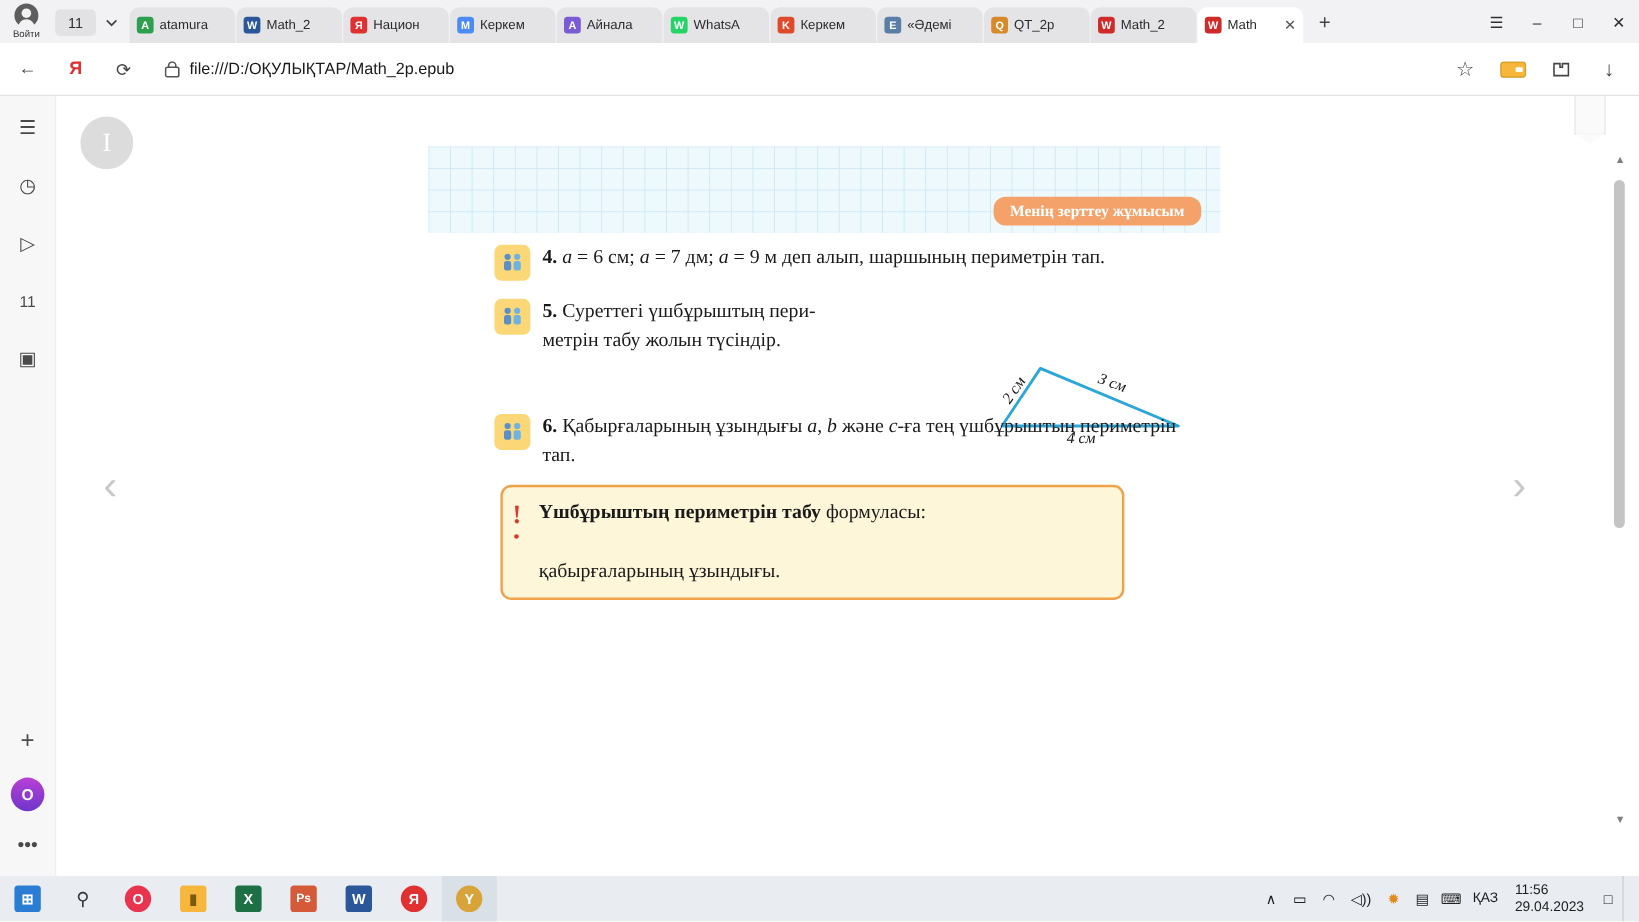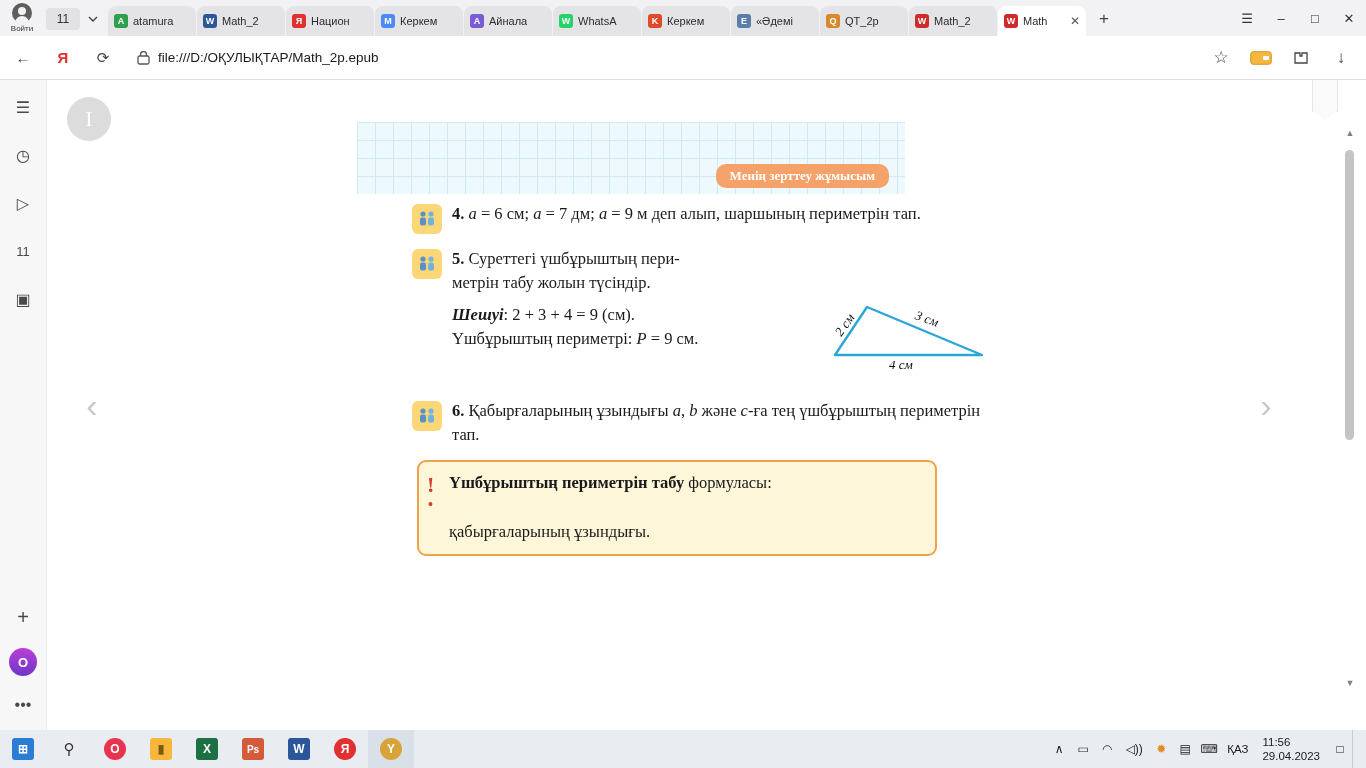--- a/index.html
+++ b/index.html
@@ -144,21 +144,21 @@
     border-left:12px solid transparent; border-right:12px solid transparent;
     border-top:9px solid #fafafa;
   }
 
   
   .book {
     position:absolute; left:310px; top:42px; width:660px; height:527px;
     background:#fff;
   }
   .grid-head {
-    height:72px; width:548px;
+    height:72px; width:660px;
     background-image:
       linear-gradient(to right, #cfeaf5 1px, transparent 1px),
       linear-gradient(to bottom, #cfeaf5 1px, transparent 1px);
     background-size:18px 18px;
     background-color:#eef9fd;
     position:relative;
   }
   .ribbon-title {
     position:absolute; right:16px; bottom:6px;
     background:#f4a269; color:#ffffff; font-weight:bold; font-size:13px;
@@ -397,24 +397,20 @@
           <div class="ex-icon icon-pair">
             <svg width="20" height="18" viewBox="0 0 20 18">
               <circle cx="6" cy="4" r="2.6" fill="#5a8fc7"></circle>
                 <rect x="3" y="7.5" width="6" height="8" rx="2" fill="#5a8fc7"></rect>
               <circle cx="14" cy="4" r="2.6" fill="#6fb3e0"></circle>
                 <rect x="11" y="7.5" width="6" height="8" rx="2" fill="#6fb3e0"></rect>
             </svg>
           </div>
           <div class="ex-text" style="max-width:330px;">
             <b>5.</b> Суреттегі үшбұрыштың пери-<br>метрін табу жолын түсіндір.
-            <div class="solution">
-              <span class="lead">Шешуі</span><span>: 2 + 3 + 4 = 9 (см).</span><br>
-              <span>Үшбұрыштың периметрі: <span class="it">P</span> = 9 см.</span>
-            </div>
           </div>
 
           <div class="triangle-fig">
             <svg width="170" height="72" viewBox="0 0 170 72">
               <polygon points="38,54 10,54 155,54" fill="none"></polygon>
               <path d="M8,56 L155,56 L40,8 Z" fill="none" stroke="#2aa7d8" stroke-width="2.4" stroke-linejoin="round"></path>
             </svg>
             <span class="tri-label" style="left:6px; top:18px; transform:rotate(-55deg);">2 см</span>
             <span class="tri-label" style="left:88px; top:12px; transform:rotate(20deg);">3 см</span>
             <span class="tri-label" style="left:62px; top:58px;">4 см</span>

